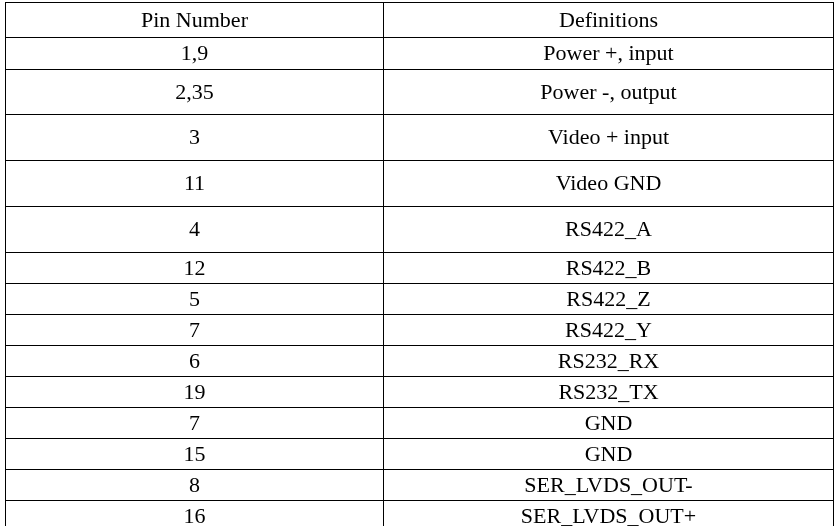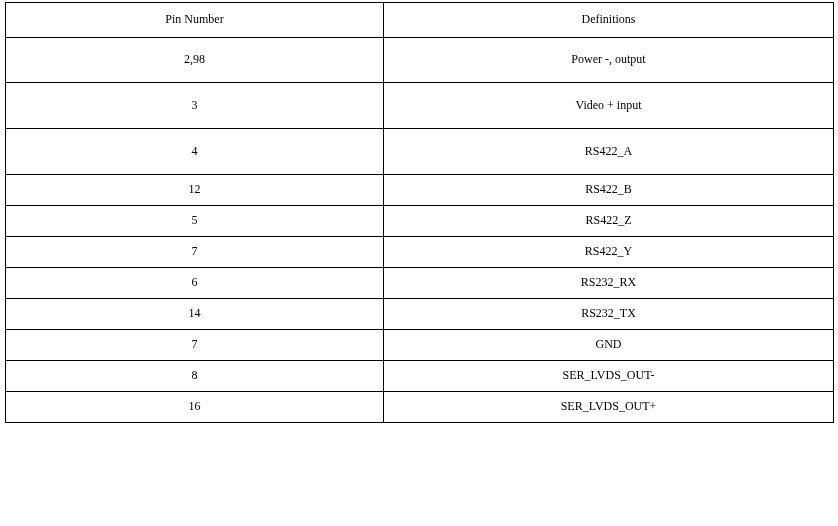--- a/index.html
+++ b/index.html
@@ -27,21 +27,21 @@
     margin-left: 5px;
     margin-top: 2px;
   }
   table.pin-table col.c1 { width: 378px; }
   table.pin-table col.c2 { width: 450px; }
   table.pin-table th,
   table.pin-table td {
     border: 1px solid #000000;
     text-align: center;
     vertical-align: middle;
-    font-size: 12px;
+    font-size: 22px;
     font-family: "Liberation Serif", serif;
     font-weight: normal;
     padding: 0;
     line-height: 1.1;
   }
   
   tr.r-head td { height: 34px; }
   tr.h-39 td { height: 31px; }
   tr.h-44 td { height: 44px; }
   tr.h-45 td { height: 45px; }
@@ -54,27 +54,35 @@
   <table class="pin-table">
     <colgroup>
       <col class="c1">
       <col class="c2">
     </colgroup>
     <tbody>
       <tr class="r-head">
         <td>Pin Number</td>
         <td>Definitions</td>
       </tr>
+      <tr class="h-39">
+        <td>1,9</td>
+        <td>Power +, input</td>
+      </tr>
       <tr class="h-44">
-        <td>2,98</td>
+        <td>2,35</td>
         <td>Power -, output</td>
       </tr>
       <tr class="h-45">
         <td>3</td>
         <td>Video + input</td>
+      </tr>
+      <tr class="h-45">
+        <td>11</td>
+        <td>Video GND</td>
       </tr>
       <tr class="h-45">
         <td>4</td>
         <td>RS422_A</td>
       </tr>
       <tr class="h-30">
         <td>12</td>
         <td>RS422_B</td>
       </tr>
       <tr class="h-30">
@@ -83,25 +91,29 @@
       </tr>
       <tr class="h-30">
         <td>7</td>
         <td>RS422_Y</td>
       </tr>
       <tr class="h-30">
         <td>6</td>
         <td>RS232_RX</td>
       </tr>
       <tr class="h-30">
-        <td>14</td>
+        <td>19</td>
         <td>RS232_TX</td>
       </tr>
       <tr class="h-30">
         <td>7</td>
+        <td>GND</td>
+      </tr>
+      <tr class="h-30">
+        <td>15</td>
         <td>GND</td>
       </tr>
       <tr class="h-30">
         <td>8</td>
         <td>SER_LVDS_OUT-</td>
       </tr>
       <tr class="h-30">
         <td>16</td>
         <td>SER_LVDS_OUT+</td>
       </tr>

